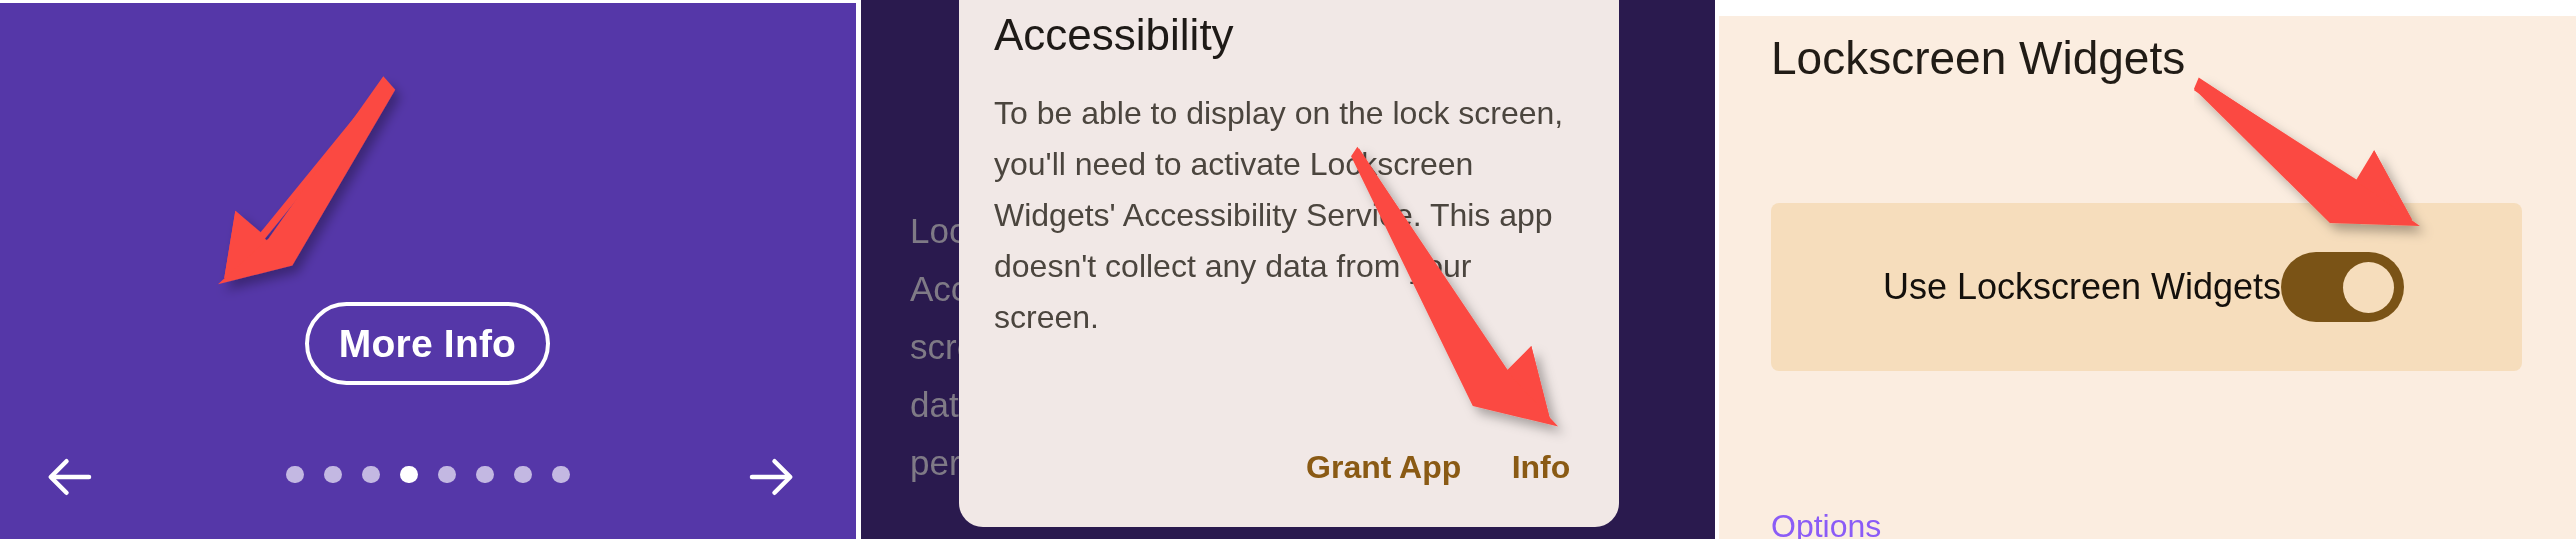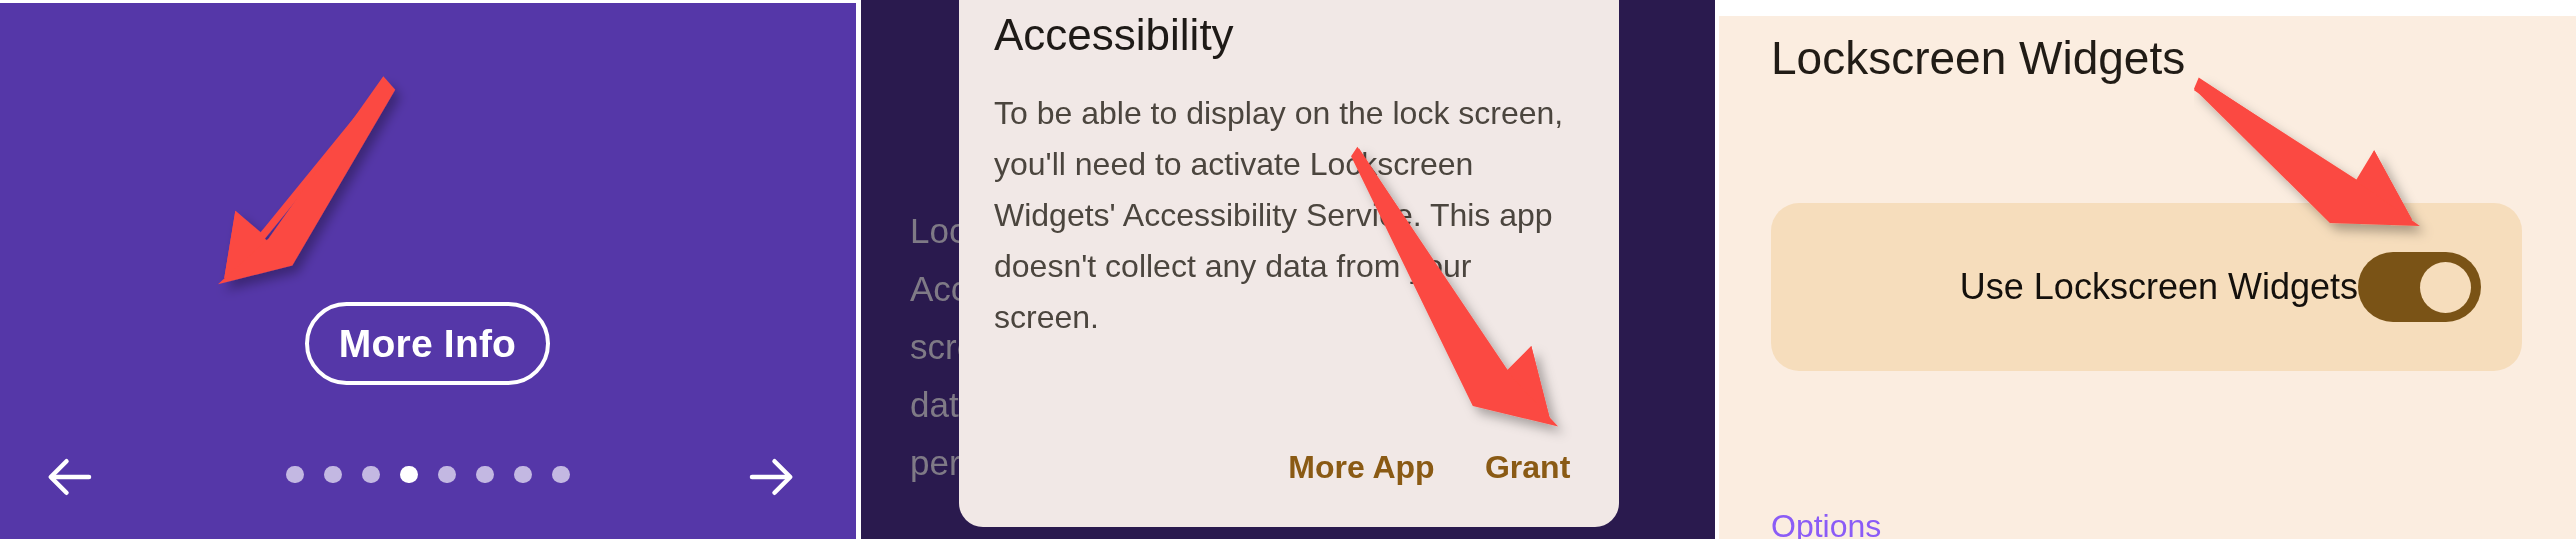--- a/index.html
+++ b/index.html
@@ -150,24 +150,24 @@
     color: #211C16;
     font-size: 46px;
     line-height: 57px;
     font-family: "Liberation Sans", sans-serif;
   }
   #use-lockscreen-widgets-card {
     position: absolute;
     left: 52px; top: 187px;
     width: 751px; height: 168px;
     background: #F6DDBC;
-    border-radius: 28px;
-    display: flex;
-    align-items: center;
-    justify-content: flex-end;
+    border-radius: 8px;
+    display: flex;
+    align-items: center;
+    justify-content: center;
     padding: 0 41px 0 35px;
     cursor: pointer;
   }
   #use-lockscreen-widgets-label {
     color: #14100C;
     font-size: 36px;
     line-height: 46px;
     max-width: 443px;
     font-family: "Liberation Sans", sans-serif;
   }
@@ -265,22 +265,22 @@
 scre
 dat
 per</div>
 
     <div id="accessibility-dialog">
       <div id="accessibility-dialog-title">Accessibility</div>
 
       <div id="accessibility-dialog-body">To be able to display on the lock screen, you'll need to activate Lockscreen Widgets' Accessibility Service. This app doesn't collect any data from your screen.</div>
 
       <div id="accessibility-dialog-actions">
-        <button class="dialog-action">More App</button>
-        <button class="dialog-action">Grant</button>
+        <button class="dialog-action">Grant App</button>
+        <button class="dialog-action">Info</button>
       </div>
     </div>
 
     <svg class="annotation-arrow" style="left:490px; top:142px; width:261px; height:332px;" viewBox="0 0 330 420">
       <defs>
         <filter id="sh2" x="-40%" y="-40%" width="200%" height="200%">
           <feDropShadow dx="8" dy="9" stdDeviation="7" flood-color="#000000" flood-opacity="0.30"></feDropShadow>
         </filter>
       </defs>
       <g filter="url(#sh2)">

